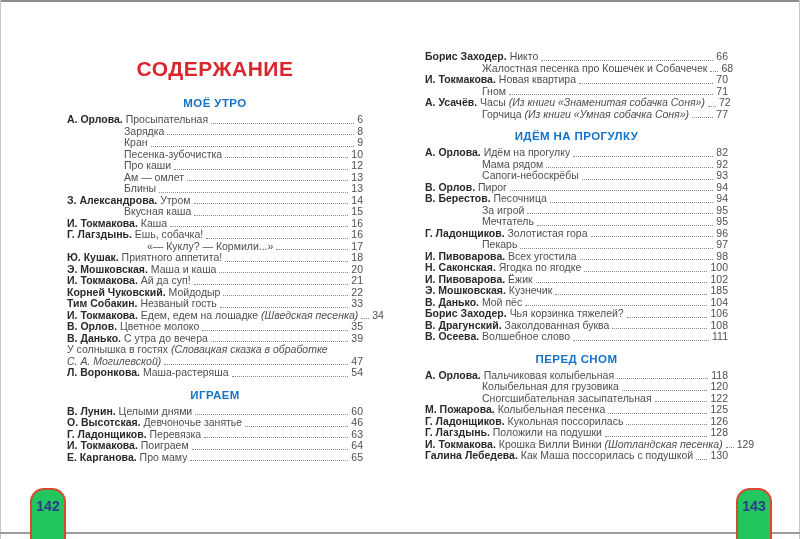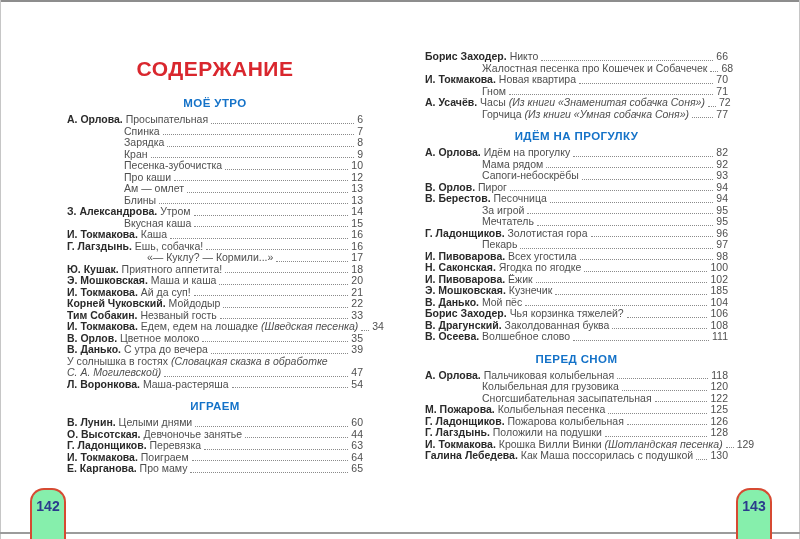--- a/index.html
+++ b/index.html
@@ -41,21 +41,21 @@
     flex:1 1 auto;min-width:8px;
     border-bottom:1.5px dotted #8a8a8a;
     margin:0 3px 2px 3px;
   }
   .entry .pnum{white-space:nowrap;color:#4f4f4f;}
   .ind-1{padding-left:57px;}
   .ind-2{padding-left:80px;}
 
   .page-tab{
     position:absolute;top:488px;width:36px;height:51px;box-sizing:border-box;
-    background:#86efac;border:2px solid #d64a32;border-bottom:none;
+    background:#22c55e;border:2px solid #d64a32;border-bottom:none;
     border-radius:14px 14px 0 0;z-index:3;
     display:flex;justify-content:center;align-items:flex-start;
     padding-top:8px;
     color:#2b3b8c;font-weight:bold;font-size:14px;
   }
   .tab-left{left:30px;}
   .tab-right{left:736px;}
 </style>
 </head>
 <body>
@@ -69,25 +69,20 @@
   <div class="toc-title">СОДЕРЖАНИЕ</div>
   <div id="sections-0">
       <div class="section-heading first">МОЁ УТРО</div>
       <div class="entries">
         <div class="entry">
           <span class="label"><span class="author">А. Орлова.</span> <span class="ttl">Просыпательная</span></span>
           <span class="dots"></span>
           <span class="pnum">6</span>
         </div>
         <div class="entry ind-1">
-          <span class="label"><span class="ttl">Спинка</span></span>
-          <span class="dots"></span>
-          <span class="pnum">7</span>
-        </div>
-        <div class="entry ind-1">
           <span class="label"><span class="ttl">Зарядка</span></span>
           <span class="dots"></span>
           <span class="pnum">8</span>
         </div>
         <div class="entry ind-1">
           <span class="label"><span class="ttl">Кран</span></span>
           <span class="dots"></span>
           <span class="pnum">9</span>
         </div>
         <div class="entry ind-1">
@@ -192,21 +187,21 @@
       <div class="section-heading">ИГРАЕМ</div>
       <div class="entries">
         <div class="entry">
           <span class="label"><span class="author">В. Лунин.</span> <span class="ttl">Целыми днями</span></span>
           <span class="dots"></span>
           <span class="pnum">60</span>
         </div>
         <div class="entry">
           <span class="label"><span class="author">О. Высотская.</span> <span class="ttl">Девчоночье занятье</span></span>
           <span class="dots"></span>
-          <span class="pnum">44</span>
+          <span class="pnum">46</span>
         </div>
         <div class="entry">
           <span class="label"><span class="author">Г. Ладонщиков.</span> <span class="ttl">Перевязка</span></span>
           <span class="dots"></span>
           <span class="pnum">63</span>
         </div>
         <div class="entry">
           <span class="label"><span class="author">И. Токмакова.</span> <span class="ttl">Поиграем</span></span>
           <span class="dots"></span>
           <span class="pnum">64</span>
@@ -358,21 +353,21 @@
           <span class="label"><span class="ttl">Сногсшибательная засыпательная</span></span>
           <span class="dots"></span>
           <span class="pnum">122</span>
         </div>
         <div class="entry">
           <span class="label"><span class="author">М. Пожарова.</span> <span class="ttl">Колыбельная песенка</span></span>
           <span class="dots"></span>
           <span class="pnum">125</span>
         </div>
         <div class="entry">
-          <span class="label"><span class="author">Г. Ладонщиков.</span> <span class="ttl">Пожарова колыбельная</span></span>
+          <span class="label"><span class="author">Г. Ладонщиков.</span> <span class="ttl">Кукольная поссорилась</span></span>
           <span class="dots"></span>
           <span class="pnum">126</span>
         </div>
         <div class="entry">
           <span class="label"><span class="author">Г. Лагздынь.</span> <span class="ttl">Положили на подушки</span></span>
           <span class="dots"></span>
           <span class="pnum">128</span>
         </div>
         <div class="entry">
           <span class="label"><span class="author">И. Токмакова.</span> <span class="ttl">Крошка Вилли Винки</span> <span class="ital">(Шотландская песенка)</span></span>

